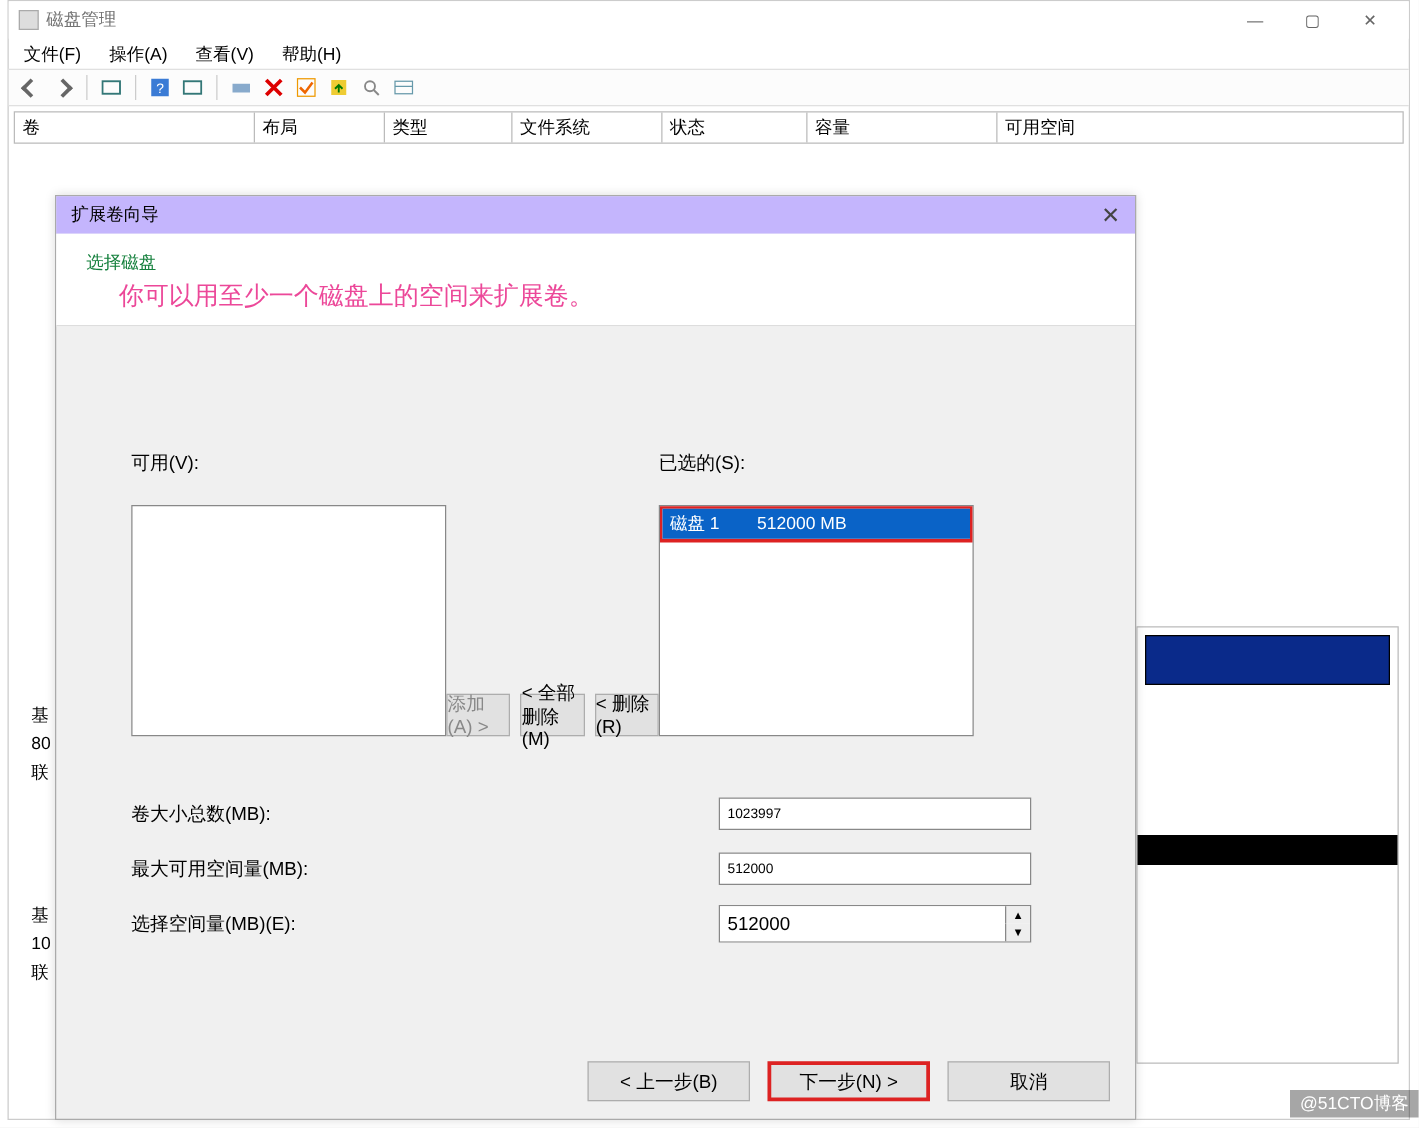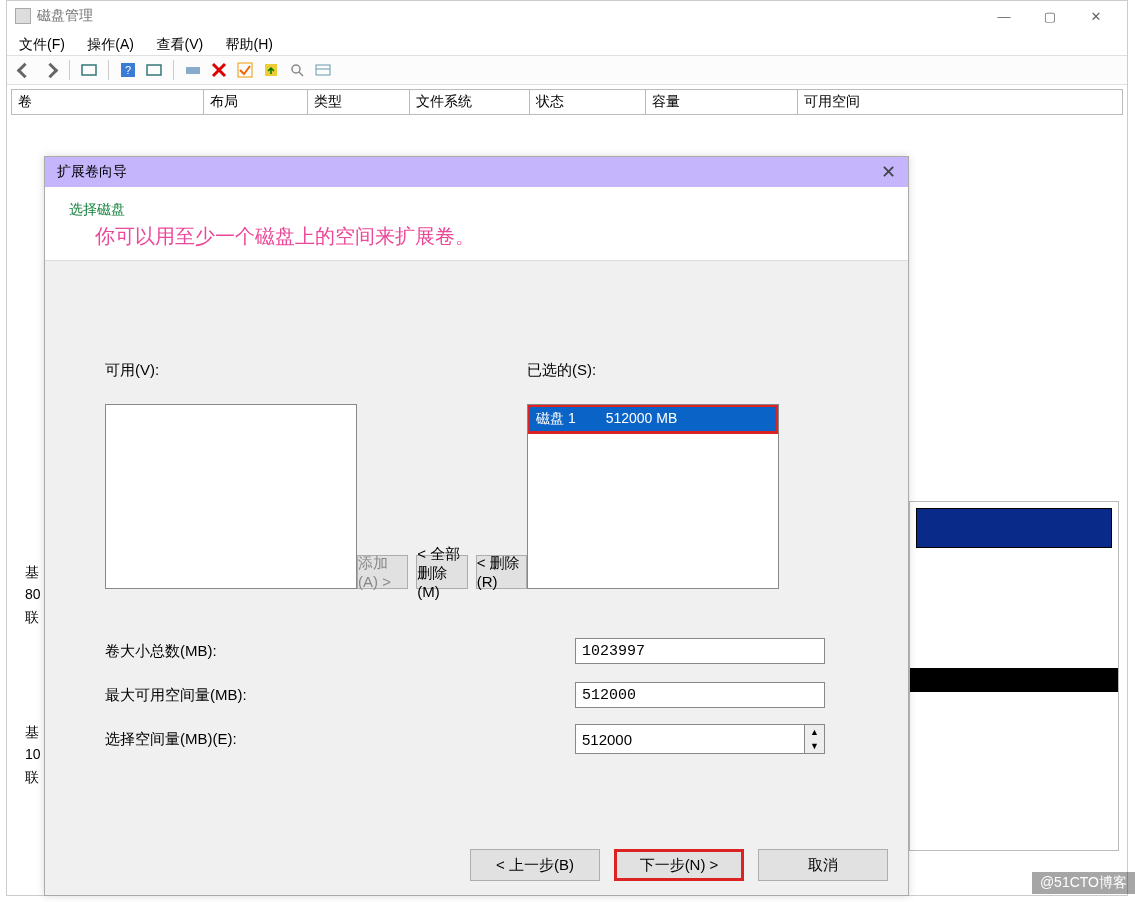--- a/index.html
+++ b/index.html
@@ -45,21 +45,21 @@
 .middle { width:170px; display:flex; flex-direction:row; align-items:flex-end; gap:8px; padding-top:10px; }
 .dlgbtn { width:150px; height:34px; background:#e1e1e1; border:1px solid #adadad; font-size:15px; display:flex; align-items:center; justify-content:center; }
 .dlgbtn.disabled { color:#888; }
 .cols { display:flex; gap:0; }
 .cols .col { }
 .redbox { border:3px solid #d22; }
 
 .fields { margin-top:40px; }
 .frow { display:flex; align-items:center; height:44px; }
 .flabel { width:470px; font-size:15px; }
-.ftext { width:250px; height:26px; border:1px solid #888; background:#fff; padding:2px 6px; font-size:15px; display:flex; align-items:center;font-family:Liberation Mono, monospace; }
+.ftext { width:250px; height:26px; border:1px solid #888; background:#fff; padding:2px 6px; font-size:11px; display:flex; align-items:center; }
 .spin { width:250px; height:30px; border:1px solid #888; background:#fff; display:flex; }
 .spin input { border:none; flex:1; padding:0 6px; font-size:15px; outline:none; }
 .spin .spbtns { width:20px; display:flex; flex-direction:column; }
 .spin .spbtns div { flex:1; border-left:1px solid #888; display:flex; align-items:center; justify-content:center; font-size:9px; background:#eee; }
 
 .footer { position:absolute; bottom:14px; right:20px; display:flex; gap:14px; }
 .footer .dlgbtn { width:130px; height:32px; font-size:15px; }
 
 
 .bgpanel { position:absolute; right:8px; top:500px; width:210px; height:350px; background:#fff; border:1px solid #bbb; }

